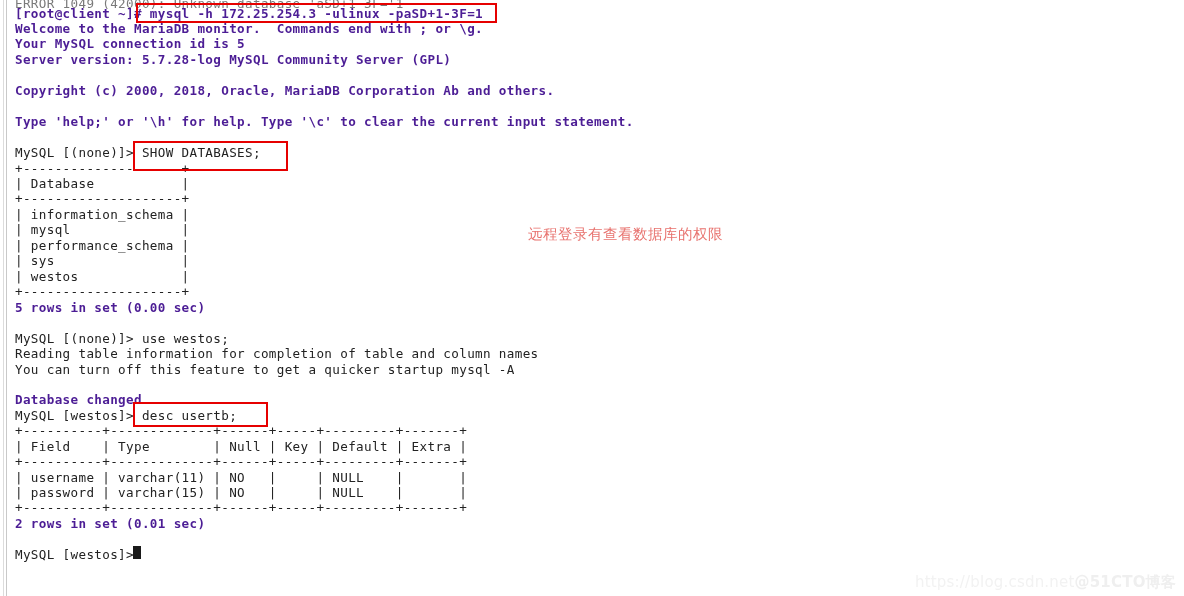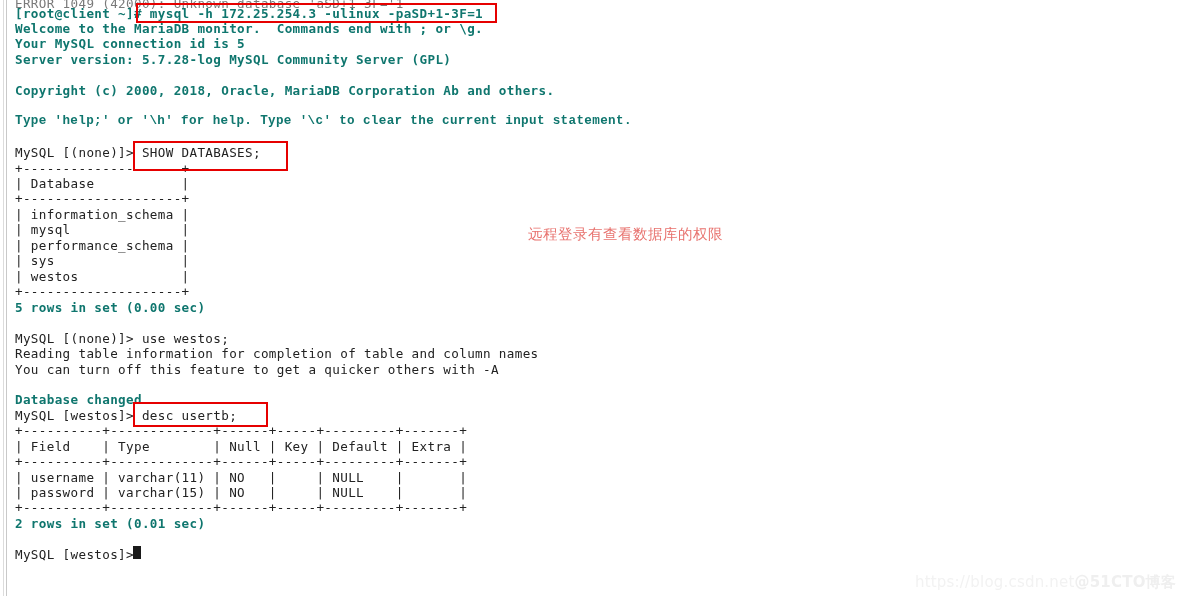--- a/index.html
+++ b/index.html
@@ -55,21 +55,21 @@
   .line {
     position: absolute;
     left: 0;
     white-space: pre;
     font-family: "DejaVu Sans Mono", "Liberation Mono", monospace;
     font-size: 12.6px;
     line-height: 15.4px;
     color: #1a1a1a;
     letter-spacing: 0.35px;
   }
-  .line.bold { font-weight: bold; color: #0f766e; }
+  .line.bold { font-weight: bold; color: #4c1d95; }
   .line.reg  { font-weight: normal; color: #222222; }
   .line.clipped-top { color: #7a7a7a; }
 
   
   .redbox {
     position: absolute;
     border: 2px solid #e60000;
     box-sizing: border-box;
     background: transparent;
     pointer-events: none;
@@ -120,37 +120,37 @@
   <div id="screen">
 
     <div class="line clipped-top" style="top:-4px;">ERROR 1049 (42000): Unknown database 'aSD+1-3F='1</div>
     <div class="line bold" style="top:6px;">[root@client ~]# mysql -h 172.25.254.3 -ulinux -paSD+1-3F=1</div>
     <div class="line bold" style="top:21px;">Welcome to the MariaDB monitor.  Commands end with ; or \g.</div>
     <div class="line bold" style="top:36px;">Your MySQL connection id is 5</div>
     <div class="line bold" style="top:52px;">Server version: 5.7.28-log MySQL Community Server (GPL)</div>
     <div class="line bold" style="top:67px;"></div>
     <div class="line bold" style="top:83px;">Copyright (c) 2000, 2018, Oracle, MariaDB Corporation Ab and others.</div>
     <div class="line bold" style="top:98px;"></div>
-    <div class="line bold" style="top:114px;font-family:Liberation Mono, monospace;">Type 'help;' or '\h' for help. Type '\c' to clear the current input statement.</div>
+    <div class="line bold" style="top:114px;">Type 'help;' or '\h' for help. Type '\c' to clear the current input statement.</div>
     <div class="line reg" style="top:129px;"></div>
     <div class="line reg" style="top:145px;">MySQL [(none)]&gt; SHOW DATABASES;</div>
     <div class="line reg" style="top:161px;">+--------------------+</div>
     <div class="line reg" style="top:176px;">| Database           |</div>
     <div class="line reg" style="top:191px;">+--------------------+</div>
     <div class="line reg" style="top:207px;">| information_schema |</div>
     <div class="line reg" style="top:222px;">| mysql              |</div>
     <div class="line reg" style="top:238px;">| performance_schema |</div>
     <div class="line reg" style="top:253px;">| sys                |</div>
     <div class="line reg" style="top:269px;">| westos             |</div>
     <div class="line reg" style="top:284px;">+--------------------+</div>
     <div class="line bold" style="top:300px;">5 rows in set (0.00 sec)</div>
     <div class="line reg" style="top:315px;"></div>
     <div class="line reg" style="top:331px;">MySQL [(none)]&gt; use westos;</div>
     <div class="line reg" style="top:346px;">Reading table information for completion of table and column names</div>
-    <div class="line reg" style="top:362px;">You can turn off this feature to get a quicker others with -A</div>
+    <div class="line reg" style="top:362px;">You can turn off this feature to get a quicker startup mysql -A</div>
     <div class="line reg" style="top:377px;"></div>
     <div class="line bold" style="top:392px;">Database changed</div>
     <div class="line reg" style="top:408px;">MySQL [westos]&gt; desc usertb;</div>
     <div class="line reg" style="top:423px;">+----------+-------------+------+-----+---------+-------+</div>
     <div class="line reg" style="top:439px;">| Field    | Type        | Null | Key | Default | Extra |</div>
     <div class="line reg" style="top:454px;">+----------+-------------+------+-----+---------+-------+</div>
     <div class="line reg" style="top:470px;">| username | varchar(11) | NO   |     | NULL    |       |</div>
     <div class="line reg" style="top:485px;">| password | varchar(15) | NO   |     | NULL    |       |</div>
     <div class="line reg" style="top:500px;">+----------+-------------+------+-----+---------+-------+</div>
     <div class="line bold" style="top:516px;">2 rows in set (0.01 sec)</div>

